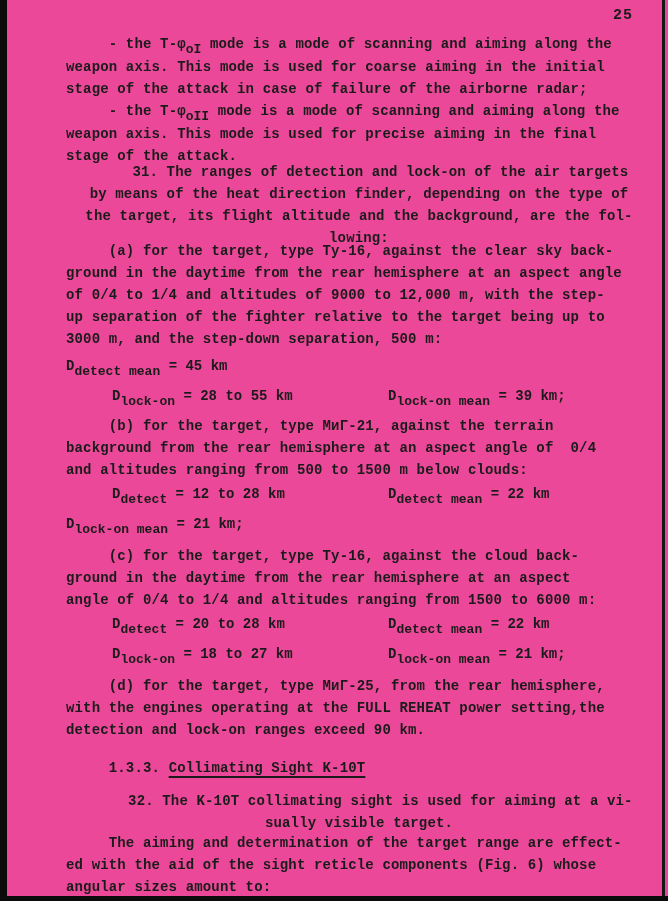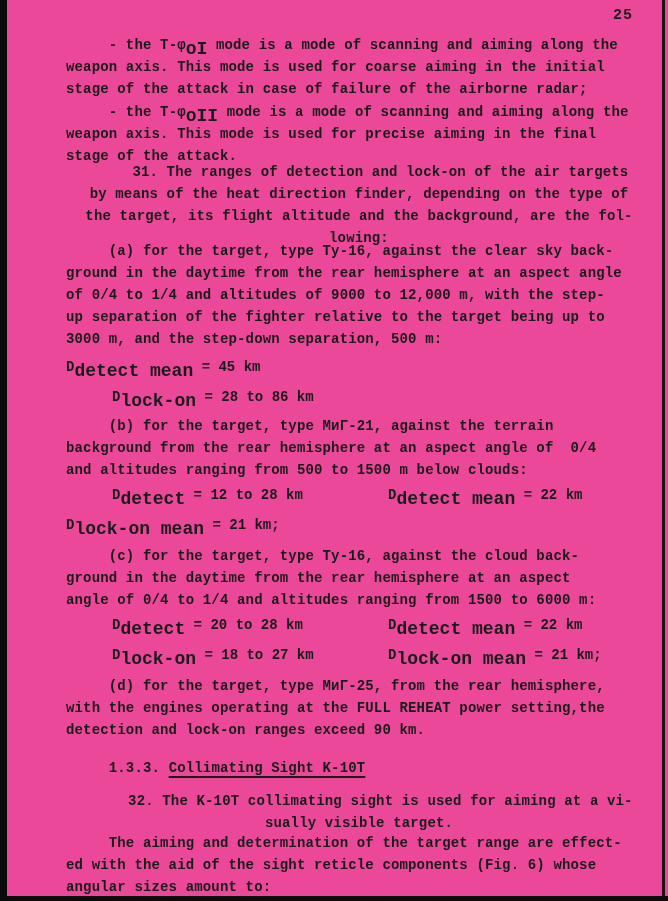--- a/index.html
+++ b/index.html
@@ -51,21 +51,21 @@
   }
   .content p {
     margin: 0;
     white-space: pre-wrap;
     line-height: 22px;
     letter-spacing: 0.15px;
   }
   .fsub {
     position: relative;
     top: 5px;
-    font-size: 18px;
+    font-size: 13px;
     letter-spacing: 0;
   }
   .fblock { margin-top: 6px; }
   .frow {
     display: flex;
     line-height: 22px;
     margin-bottom: 7px;
     white-space: pre;
   }
   .fcell { display: inline-block; }
@@ -119,21 +119,22 @@
 ground in the daytime from the rear hemisphere at an aspect angle
 of 0/4 to 1/4 and altitudes of 9000 to 12,000 m, with the step-
 up separation of the fighter relative to the target being up to
 3000 m, and the step-down separation, 500 m:</p>
 
     <div id="fblock-a" class="fblock">
       <div class="frow">
         <span class="fcell"><span>D</span><span class="fsub">detect mean</span><span> = 45 km</span></span>
       </div>
       <div class="frow">
-        <span class="fcell left"><span>D</span><span class="fsub">lock-on</span><span> = 28 to 86 km</span></span>
+        <span class="fcell left"><span>D</span><span class="fsub">lock-on</span><span> = 28 to 55 km</span></span>
+        <span class="fcell"><span>D</span><span class="fsub">lock-on mean</span><span> = 39 km;</span></span>
       </div>
     </div>
 
     <p id="item-b">     (b) for the target, type МиГ-21, against the terrain
 background from the rear hemisphere at an aspect angle of  0/4
 and altitudes ranging from 500 to 1500 m below clouds:</p>
 
     <div id="fblock-b" class="fblock">
       <div class="frow">
         <span class="fcell left"><span>D</span><span class="fsub">detect</span><span> = 12 to 28 km</span></span>

